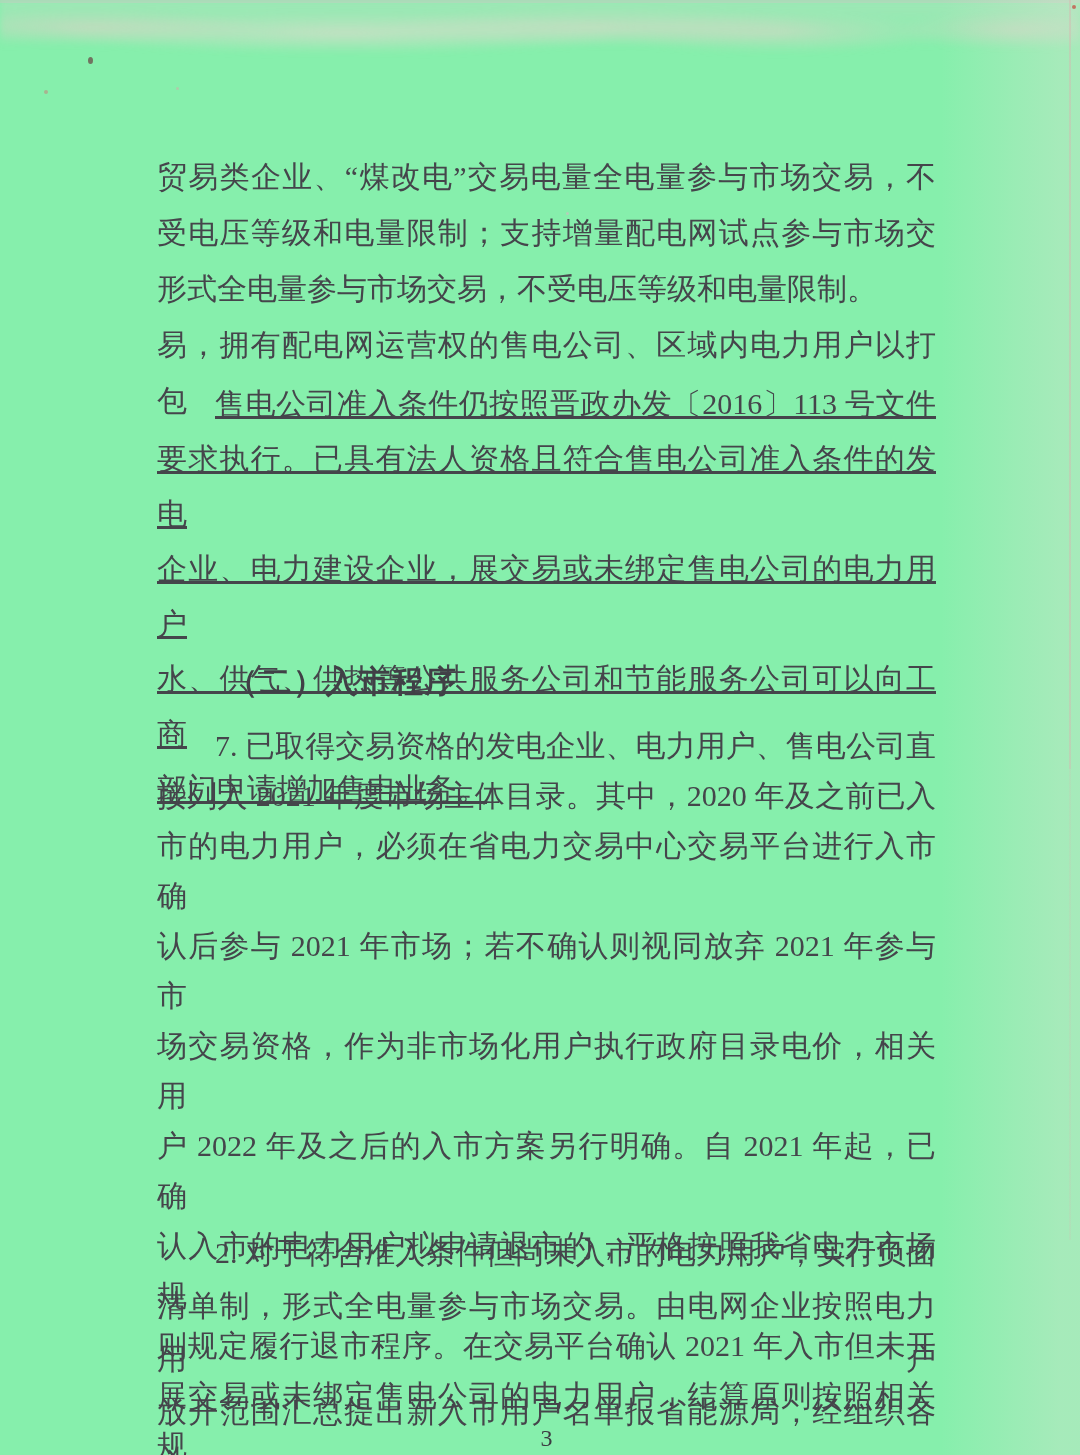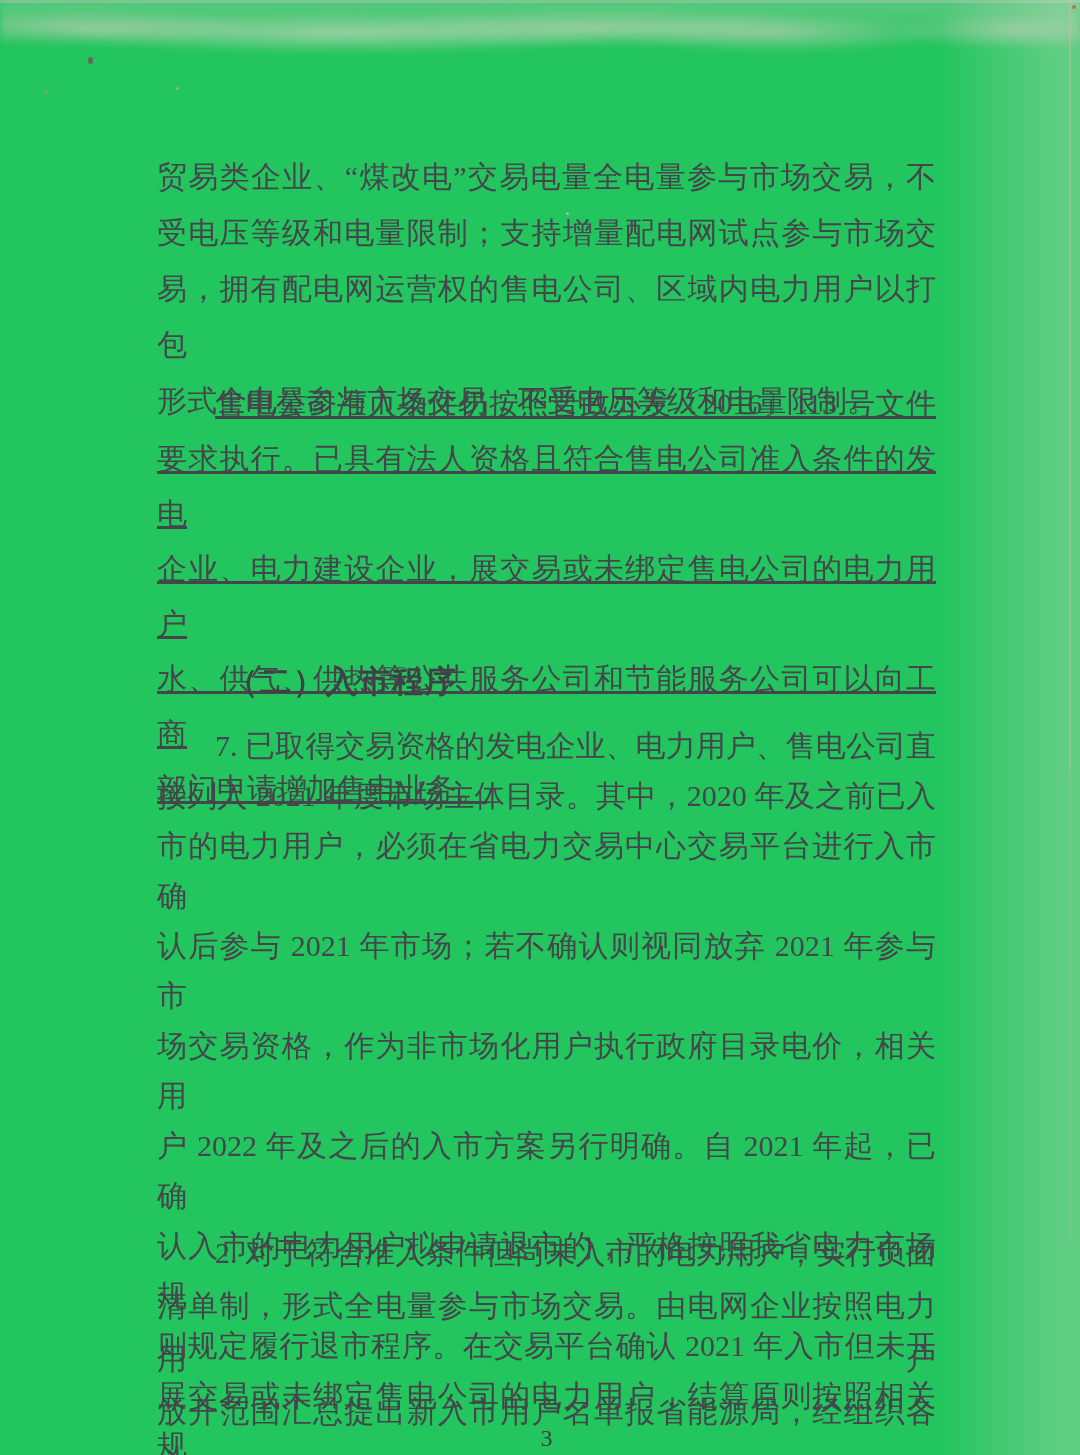--- a/index.html
+++ b/index.html
@@ -7,21 +7,21 @@
     padding: 0;
     width: 1080px;
     height: 1455px;
     overflow: hidden;
     background: #ffffff;
   }
   .page {
     position: relative;
     width: 1080px;
     height: 1455px;
-    background: #22c55e;
+    background: #86efac;
     font-family: "Liberation Serif", "DejaVu Serif", serif;
   }
   
   .top-mottle {
     position: absolute;
     top: 0; left: 0; right: 0;
     height: 60px;
     background:
       radial-gradient(260px 26px at 8% 45%,  rgba(231,207,201,0.50), transparent 70%),
       radial-gradient(420px 30px at 32% 55%, rgba(236,216,210,0.55), transparent 72%),
@@ -119,22 +119,22 @@
   <div class="right-streak"></div>
   <div class="speck speck-1"></div>
   <div class="speck speck-2"></div>
   <div class="speck speck-3"></div>
   <div class="speck speck-4"></div>
   <div class="speck speck-5"></div>
 
   <div class="textcol p1">
     <div class="line">贸易类企业、“煤改电”交易电量全电量参与市场交易，不</div>
     <div class="line">受电压等级和电量限制；支持增量配电网试点参与市场交</div>
+    <div class="line end">形式全电量参与市场交易，不受电压等级和电量限制。</div>
     <div class="line">易，拥有配电网运营权的售电公司、区域内电力用户以打包</div>
-    <div class="line end">形式全电量参与市场交易，不受电压等级和电量限制。</div>
   </div>
 
   <div class="textcol p2">
     <div class="line indent">售电公司准入条件仍按照晋政办发〔2016〕113 号文件</div>
     <div class="line">要求执行。已具有法人资格且符合售电公司准入条件的发电</div>
     <div class="line">企业、电力建设企业，展交易或未绑定售电公司的电力用户</div>
     <div class="line">水、供气、供热等公共服务公司和节能服务公司可以向工商</div>
     <div class="line end">部门申请增加售电业务。</div>
   </div>
 

